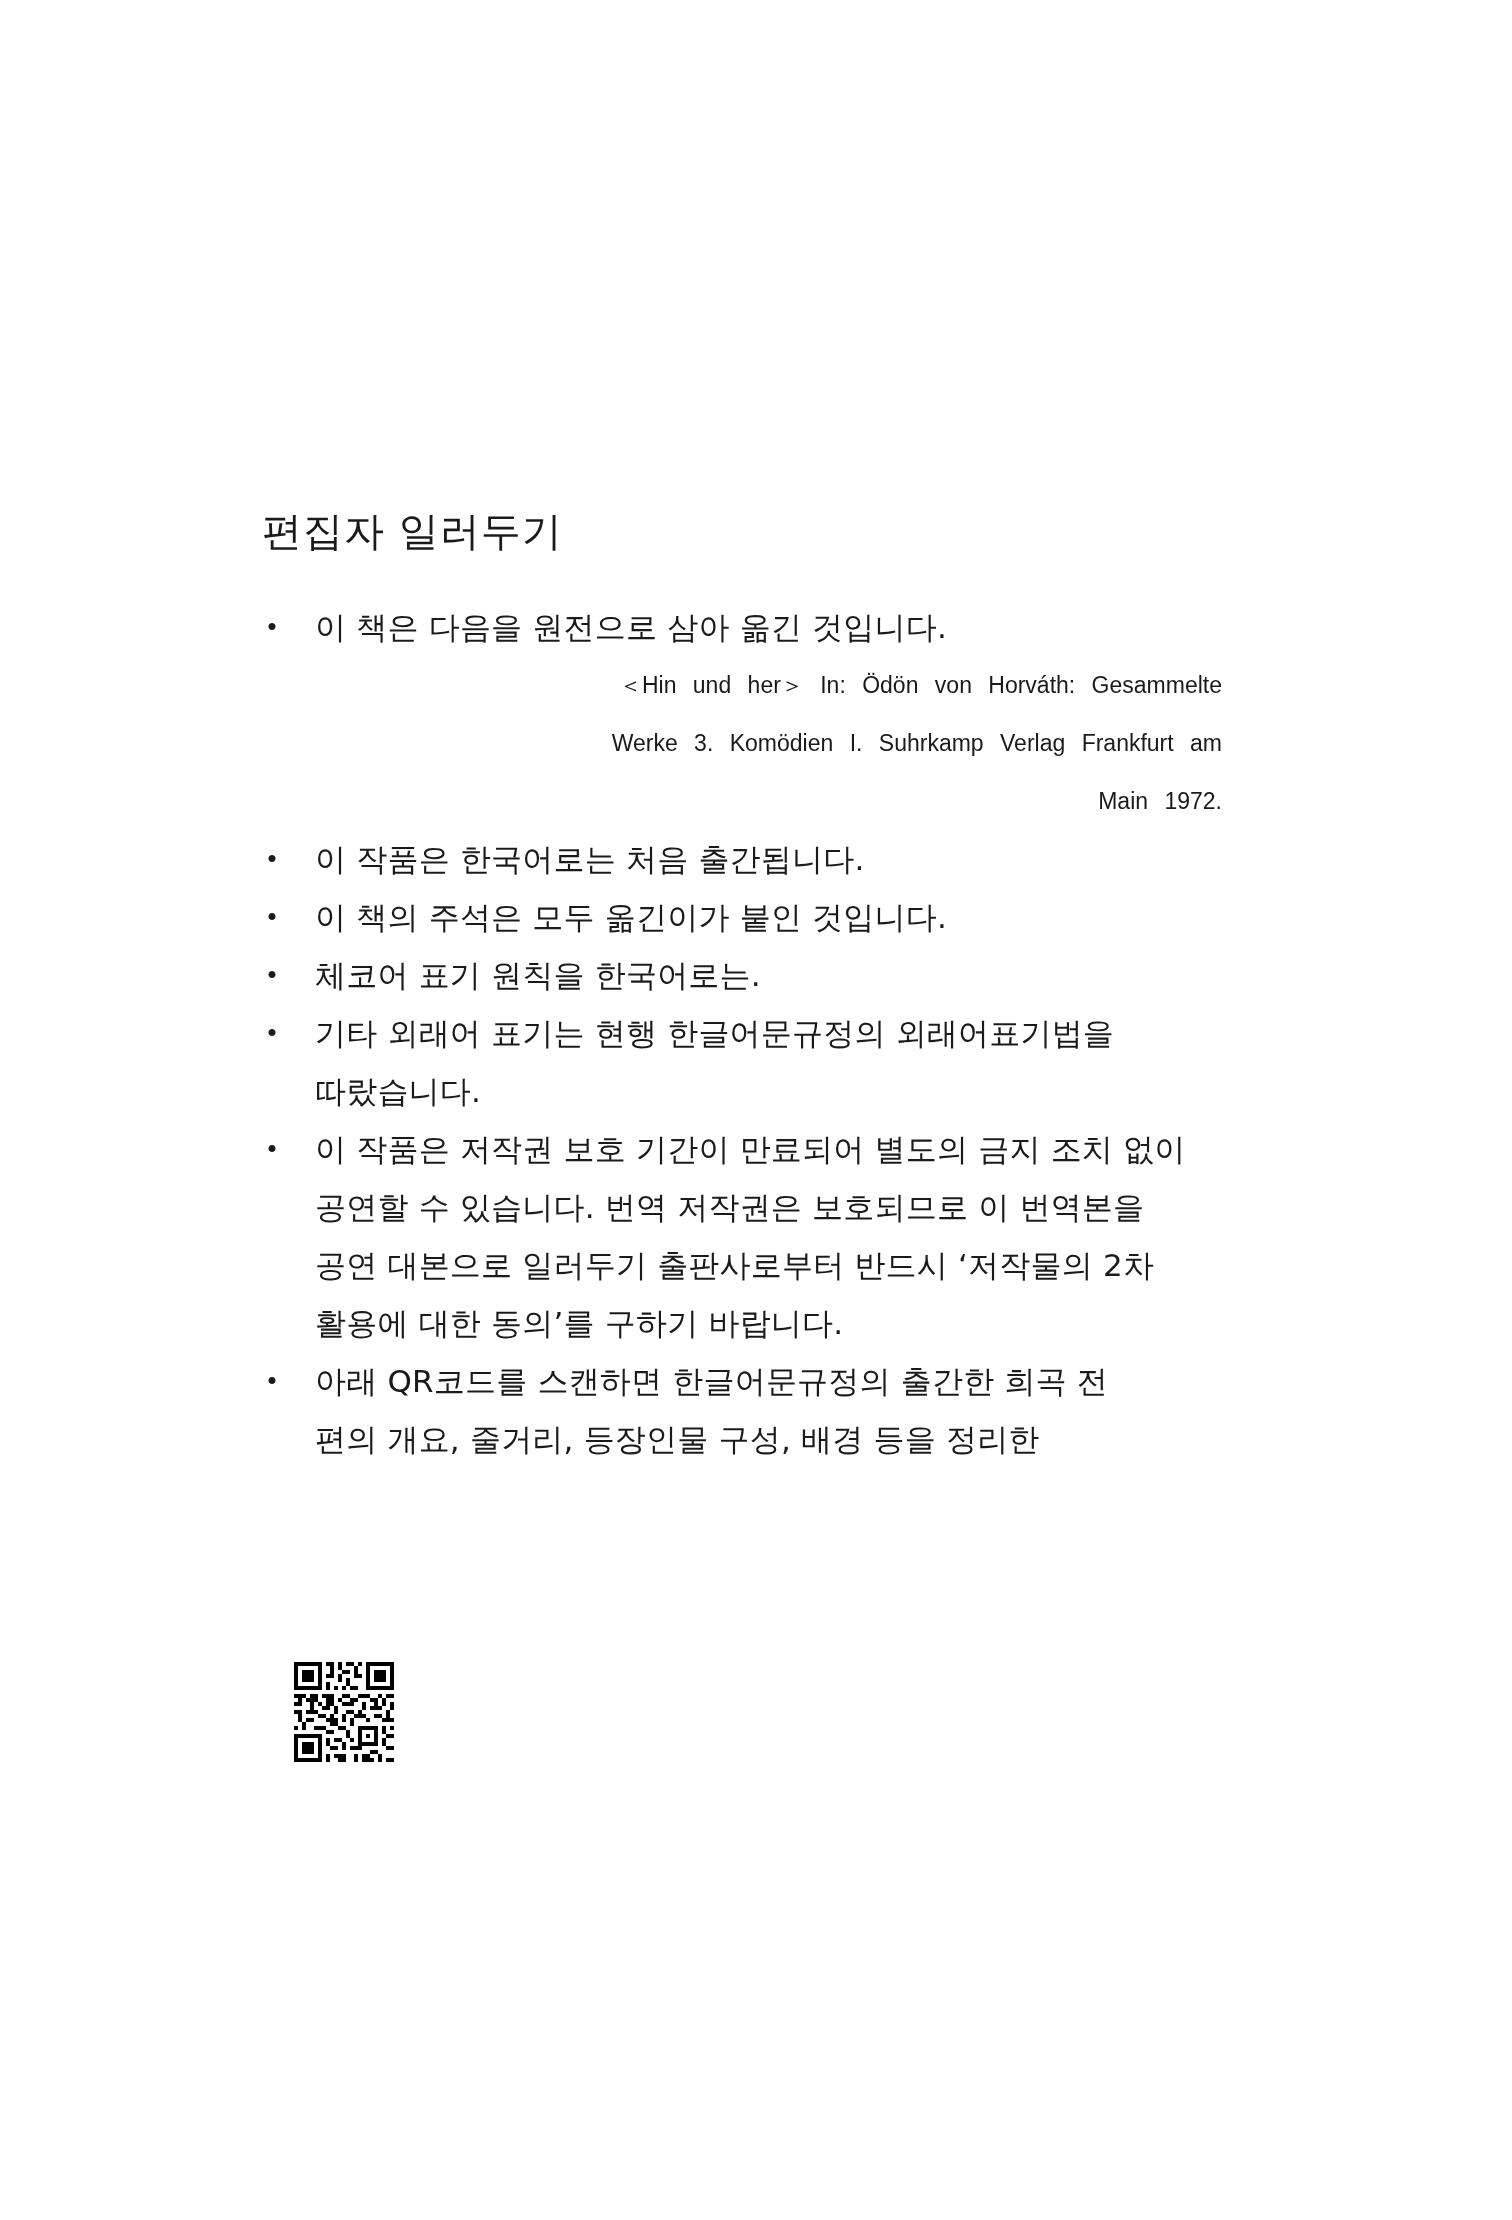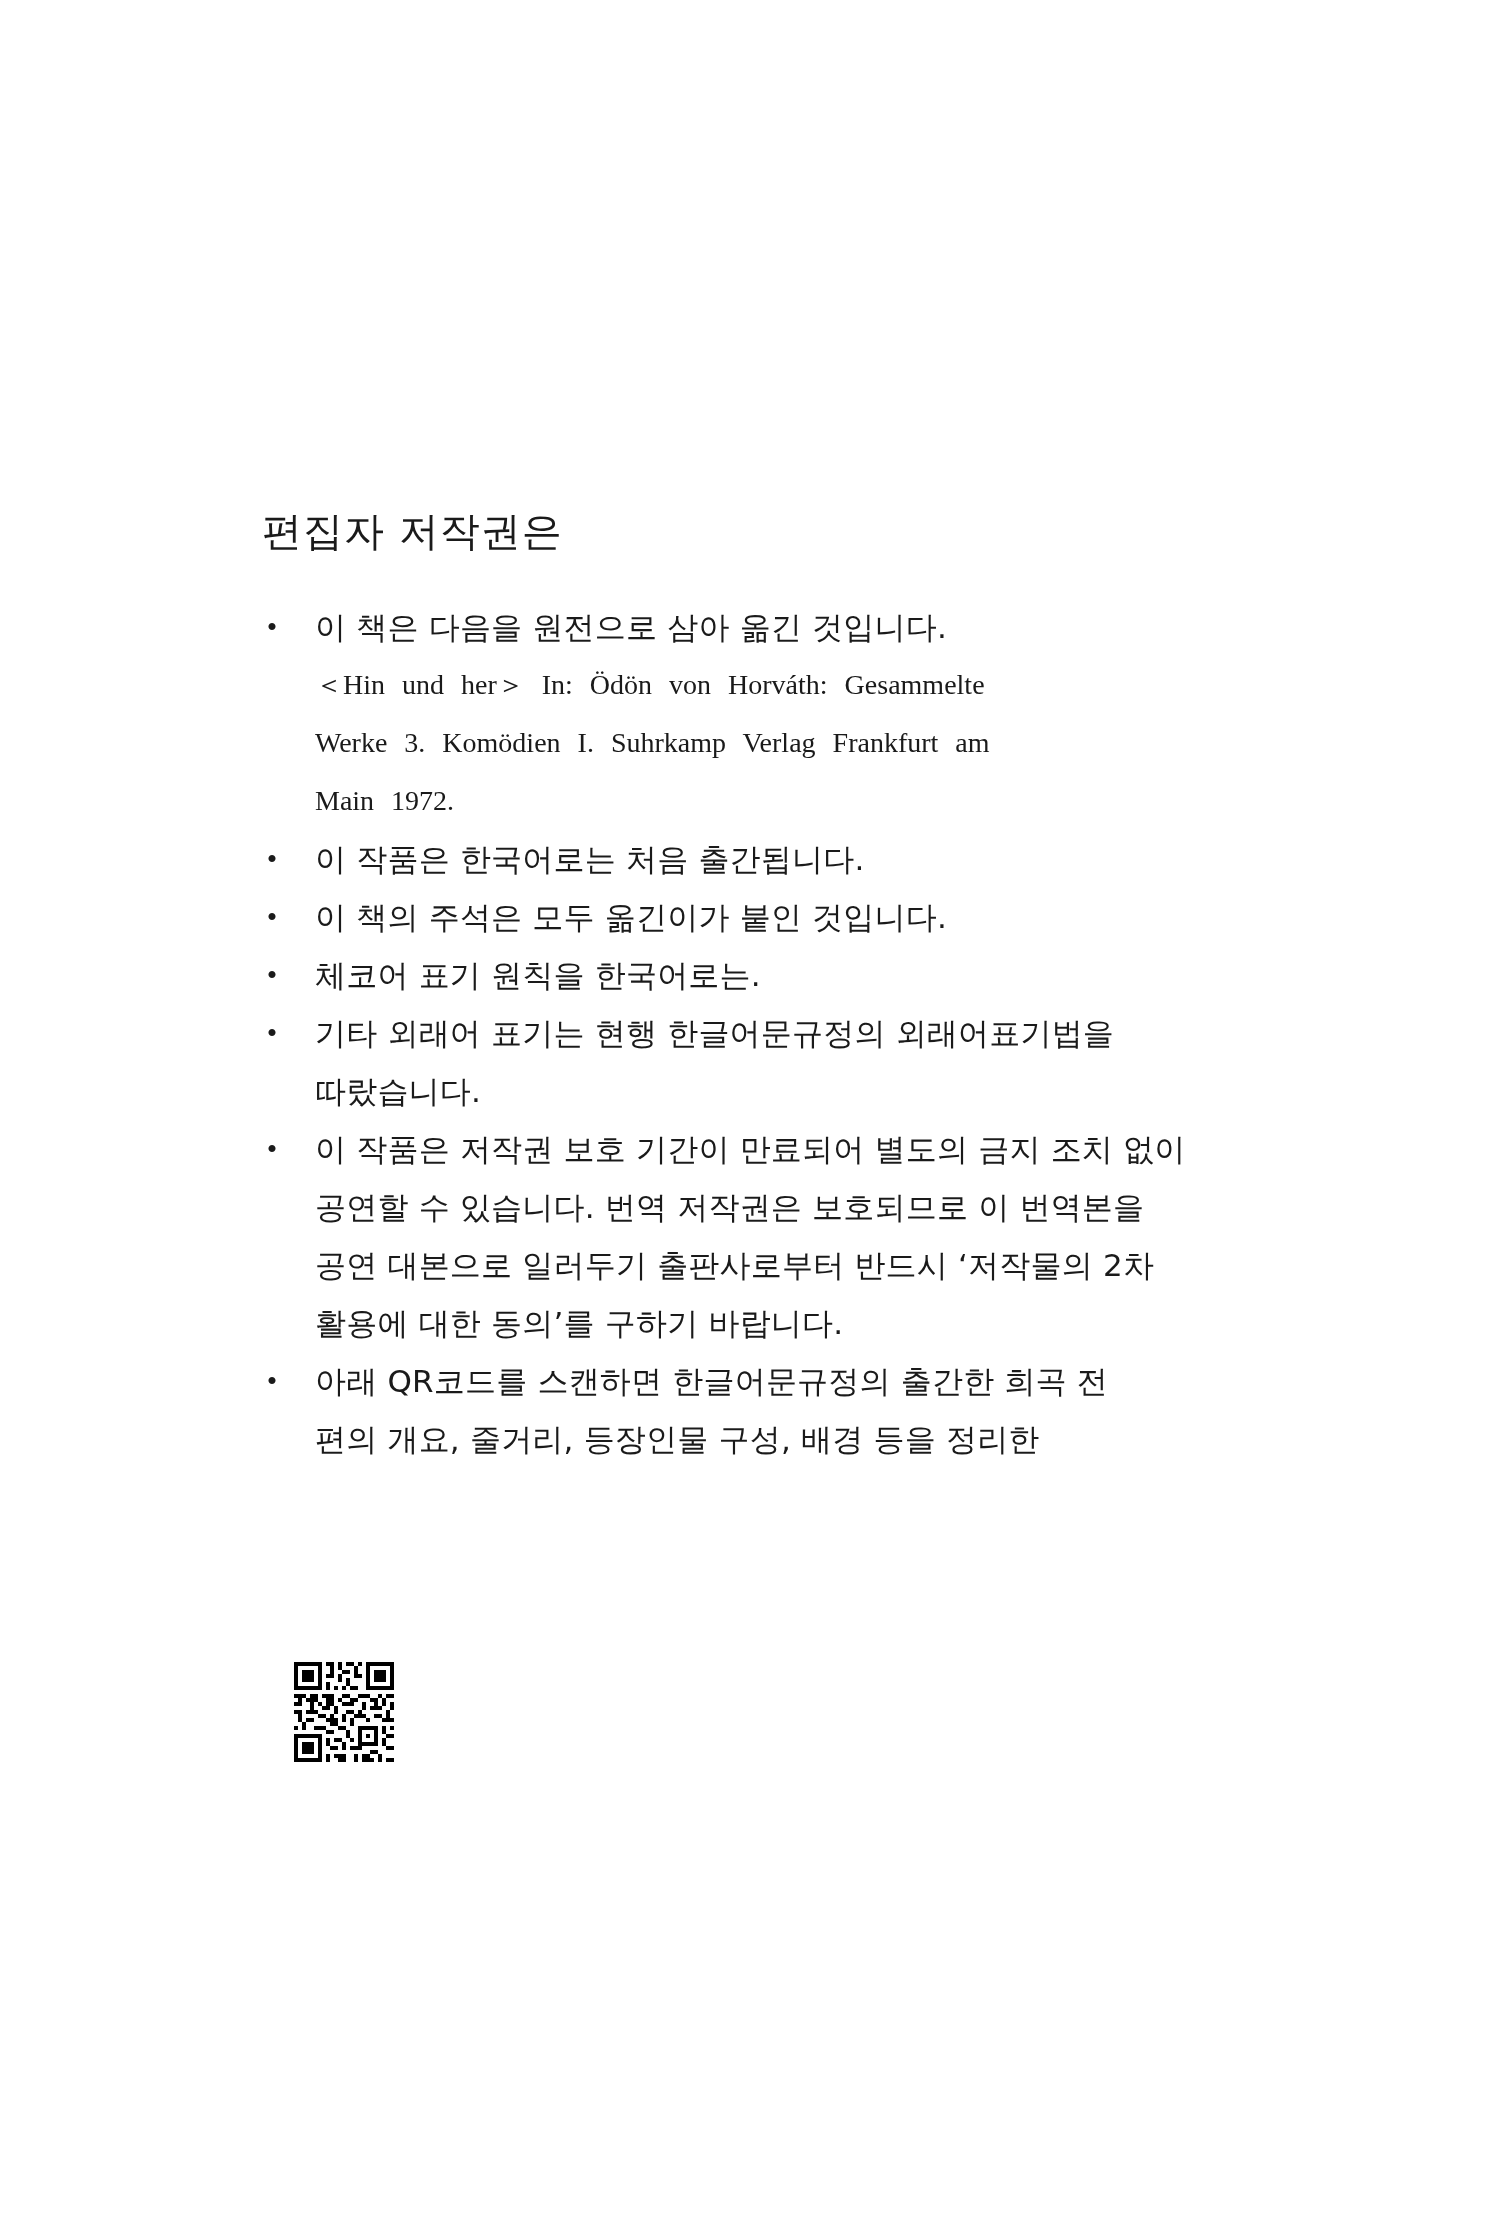--- a/index.html
+++ b/index.html
@@ -54,42 +54,43 @@
       display: block;
       font-family: "DejaVu Sans", "Liberation Sans", sans-serif;
       font-size: 31px;
       line-height: 58px;
       height: 58px;
       white-space: nowrap;
       letter-spacing: 0.2px;
       margin-left: 25px;
     }
     .line.latin {
-      font-family: Liberation Serif, serif;
-      font-size: 28px;
+      font-family: Liberation Sans, sans-serif;
+      font-size: 23px;
       word-spacing: 10px;
       letter-spacing: 0;
+      text-align: right;
     }
     .qr {
       position: absolute;
       left: 294px;
       top: 1662px;
       width: 100px;
       height: 100px;
     }
     .qr svg {
       display: block;
       width: 100%;
       height: 100%;
     }
   </style>
 </head>
 <body>
 
-<h1 class="page-title">편집자 저작권은</h1>
+<h1 class="page-title">편집자 일러두기</h1>
 
 <ul class="notes">
   <li class="note">
     <span class="bullet">•</span>
     <span class="line">이 책은 다음을 원전으로 삼아 옮긴 것입니다.</span>
     <span class="line latin">＜Hin und her＞ In: Ödön von Horváth: Gesammelte</span>
     <span class="line latin">Werke 3. Komödien I. Suhrkamp Verlag Frankfurt am</span>
     <span class="line latin">Main 1972.</span>
   </li>
   <li class="note">

